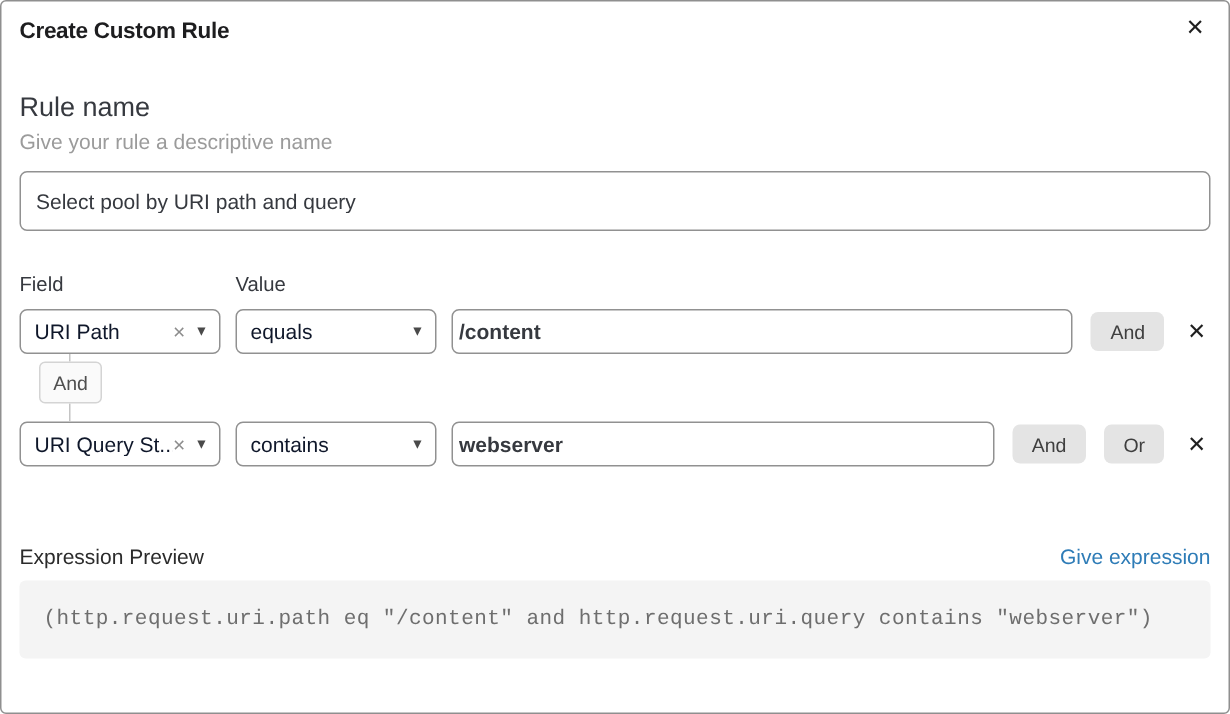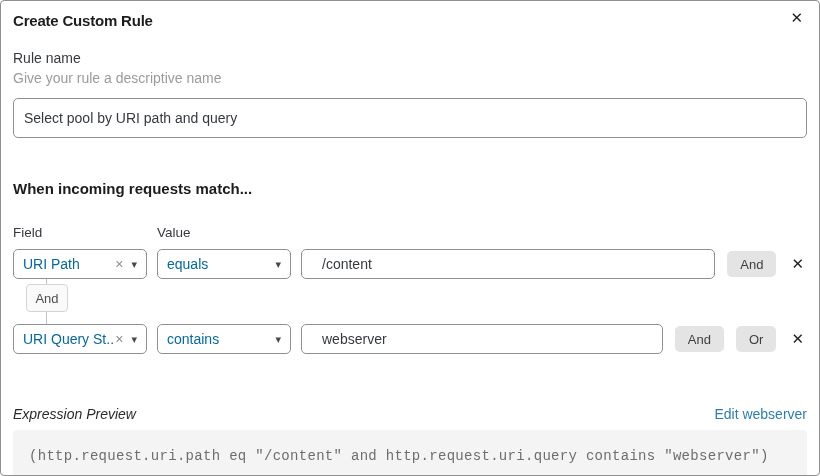--- a/index.html
+++ b/index.html
@@ -31,21 +31,21 @@
     right: 12px;
     background: none;
     border: none;
     cursor: pointer;
     font-size: 15px;
     font-weight: 700;
     color: #1f1f1f;
     padding: 2px 4px;
     font-family: inherit;
   }
-  .field-label { margin-top: 21px; font-size: 14px; color: #36393f; }
+  .field-label { margin-top: 32px; font-size: 18px; color: #36393f; }
   .helper-text { margin-top: 4px; font-size: 14px; color: #9b9b9b; }
   .name-input {
     margin-top: 12px;
     width: 100%;
     height: 40px;
     border: 1px solid #919191;
     border-radius: 5px;
     padding: 0 10px;
     font-size: 14px;
     color: #36393f;
@@ -81,21 +81,21 @@
     border: 1px solid #919191;
     border-radius: 5px;
     padding: 0 9px;
     background: #fff;
     cursor: pointer;
     flex: none;
   }
   .sel-text {
     flex: 1;
     font-size: 14px;
-    color: #0369a1;
+    color: #0f172a;
     white-space: nowrap;
     overflow: hidden;
   }
   .clear-x {
     color: #8d8d8d;
     font-size: 14px;
     margin-right: 8px;
     line-height: 1;
     cursor: pointer;
   }
@@ -103,25 +103,26 @@
     color: #4a4a4a;
     font-size: 11px;
     line-height: 1;
   }
   .value-input {
     flex: 1;
     min-width: 0;
     height: 30px;
     border: 1px solid #919191;
     border-radius: 5px;
-    padding: 0 20px;
+    padding: 0 4px;
     font-size: 14px;
     color: #36393f;
     font-family: inherit;
     background: #fff;
+    font-weight: bold;
   }
   .btn-gray {
     flex: none;
     margin-left: 2px;
     background: #e4e4e4;
     border: none;
     border-radius: 5px;
     height: 26px;
     padding: 0 13px;
     font-size: 13px;
@@ -165,21 +166,21 @@
     font-size: 13px;
     color: #4f4f4f;
     cursor: pointer;
   }
   .expr-head {
     margin-top: 52px;
     display: flex;
     justify-content: space-between;
     align-items: center;
   }
-  .expr-label { font-size: 14px; color: #2b2b2b; font-style: italic; }
+  .expr-label { font-size: 14px; color: #2b2b2b; }
   .expr-link {
     font-size: 14px;
     color: #2e7cb7;
     text-decoration: none;
     cursor: pointer;
   }
   .code-block {
     margin-top: 8px;
     height: 52px;
     background: #f4f4f4;
@@ -204,21 +205,20 @@
 
   <h1 class="title">Create Custom Rule</h1>
   <button class="close-btn">
     <span>✕</span>
   </button>
 
   <div class="field-label">Rule name</div>
   <div class="helper-text">Give your rule a descriptive name</div>
   <input class="name-input" type="text" value="Select pool by URI path and query" style="">
 
-  <h2 class="section-heading">When incoming requests match...</h2>
 
   <div class="col-labels">
     <span class="col-f">Field</span>
     <span class="col-v">Value</span>
   </div>
 
   
   <div class="cond-row">
     <div class="select">
       <span class="sel-text">URI Path</span>
@@ -258,19 +258,19 @@
     <button class="btn-gray">And</button>
     <button class="btn-gray">Or</button>
     <button class="remove-btn">
       <span>✕</span>
     </button>
   </div>
 
   
   <div class="expr-head">
     <span class="expr-label">Expression Preview</span>
-    <a class="expr-link">Edit webserver</a>
+    <a class="expr-link">Give expression</a>
   </div>
   <div class="code-block">
     <code>(http.request.uri.path eq "/content" and http.request.uri.query contains "webserver")</code>
   </div>
 
 </div>
 
 </body></html>

